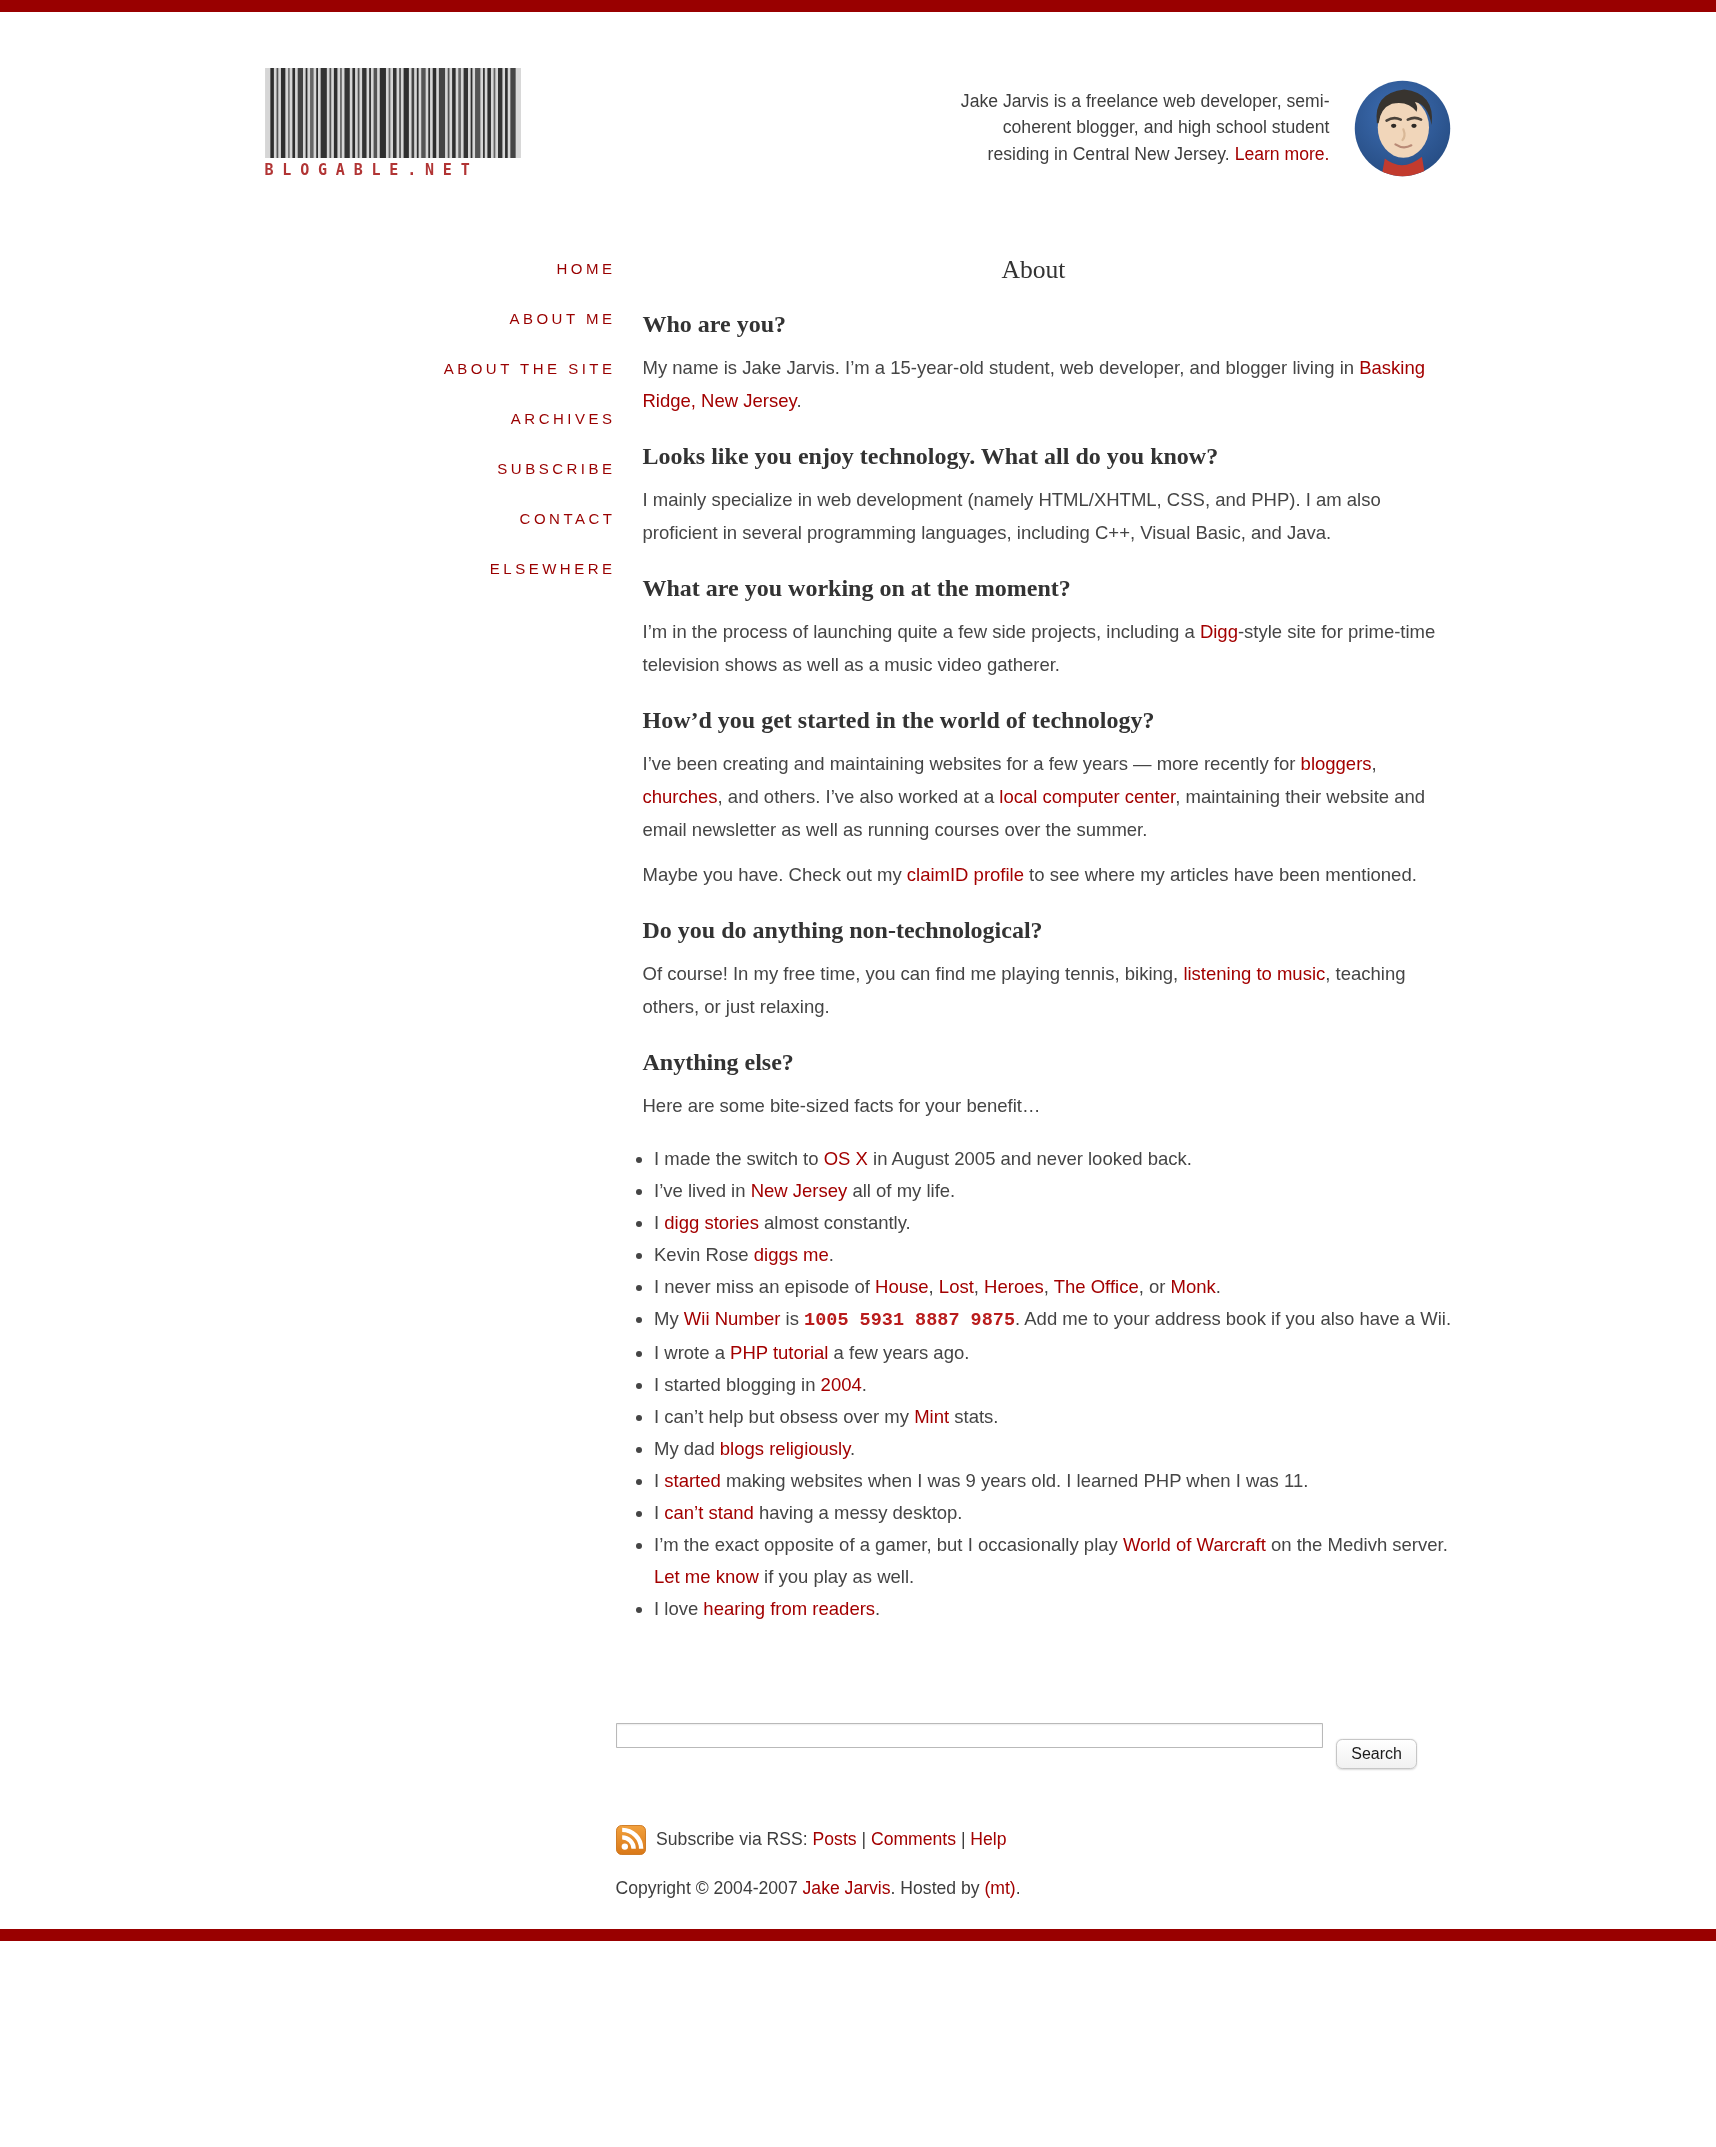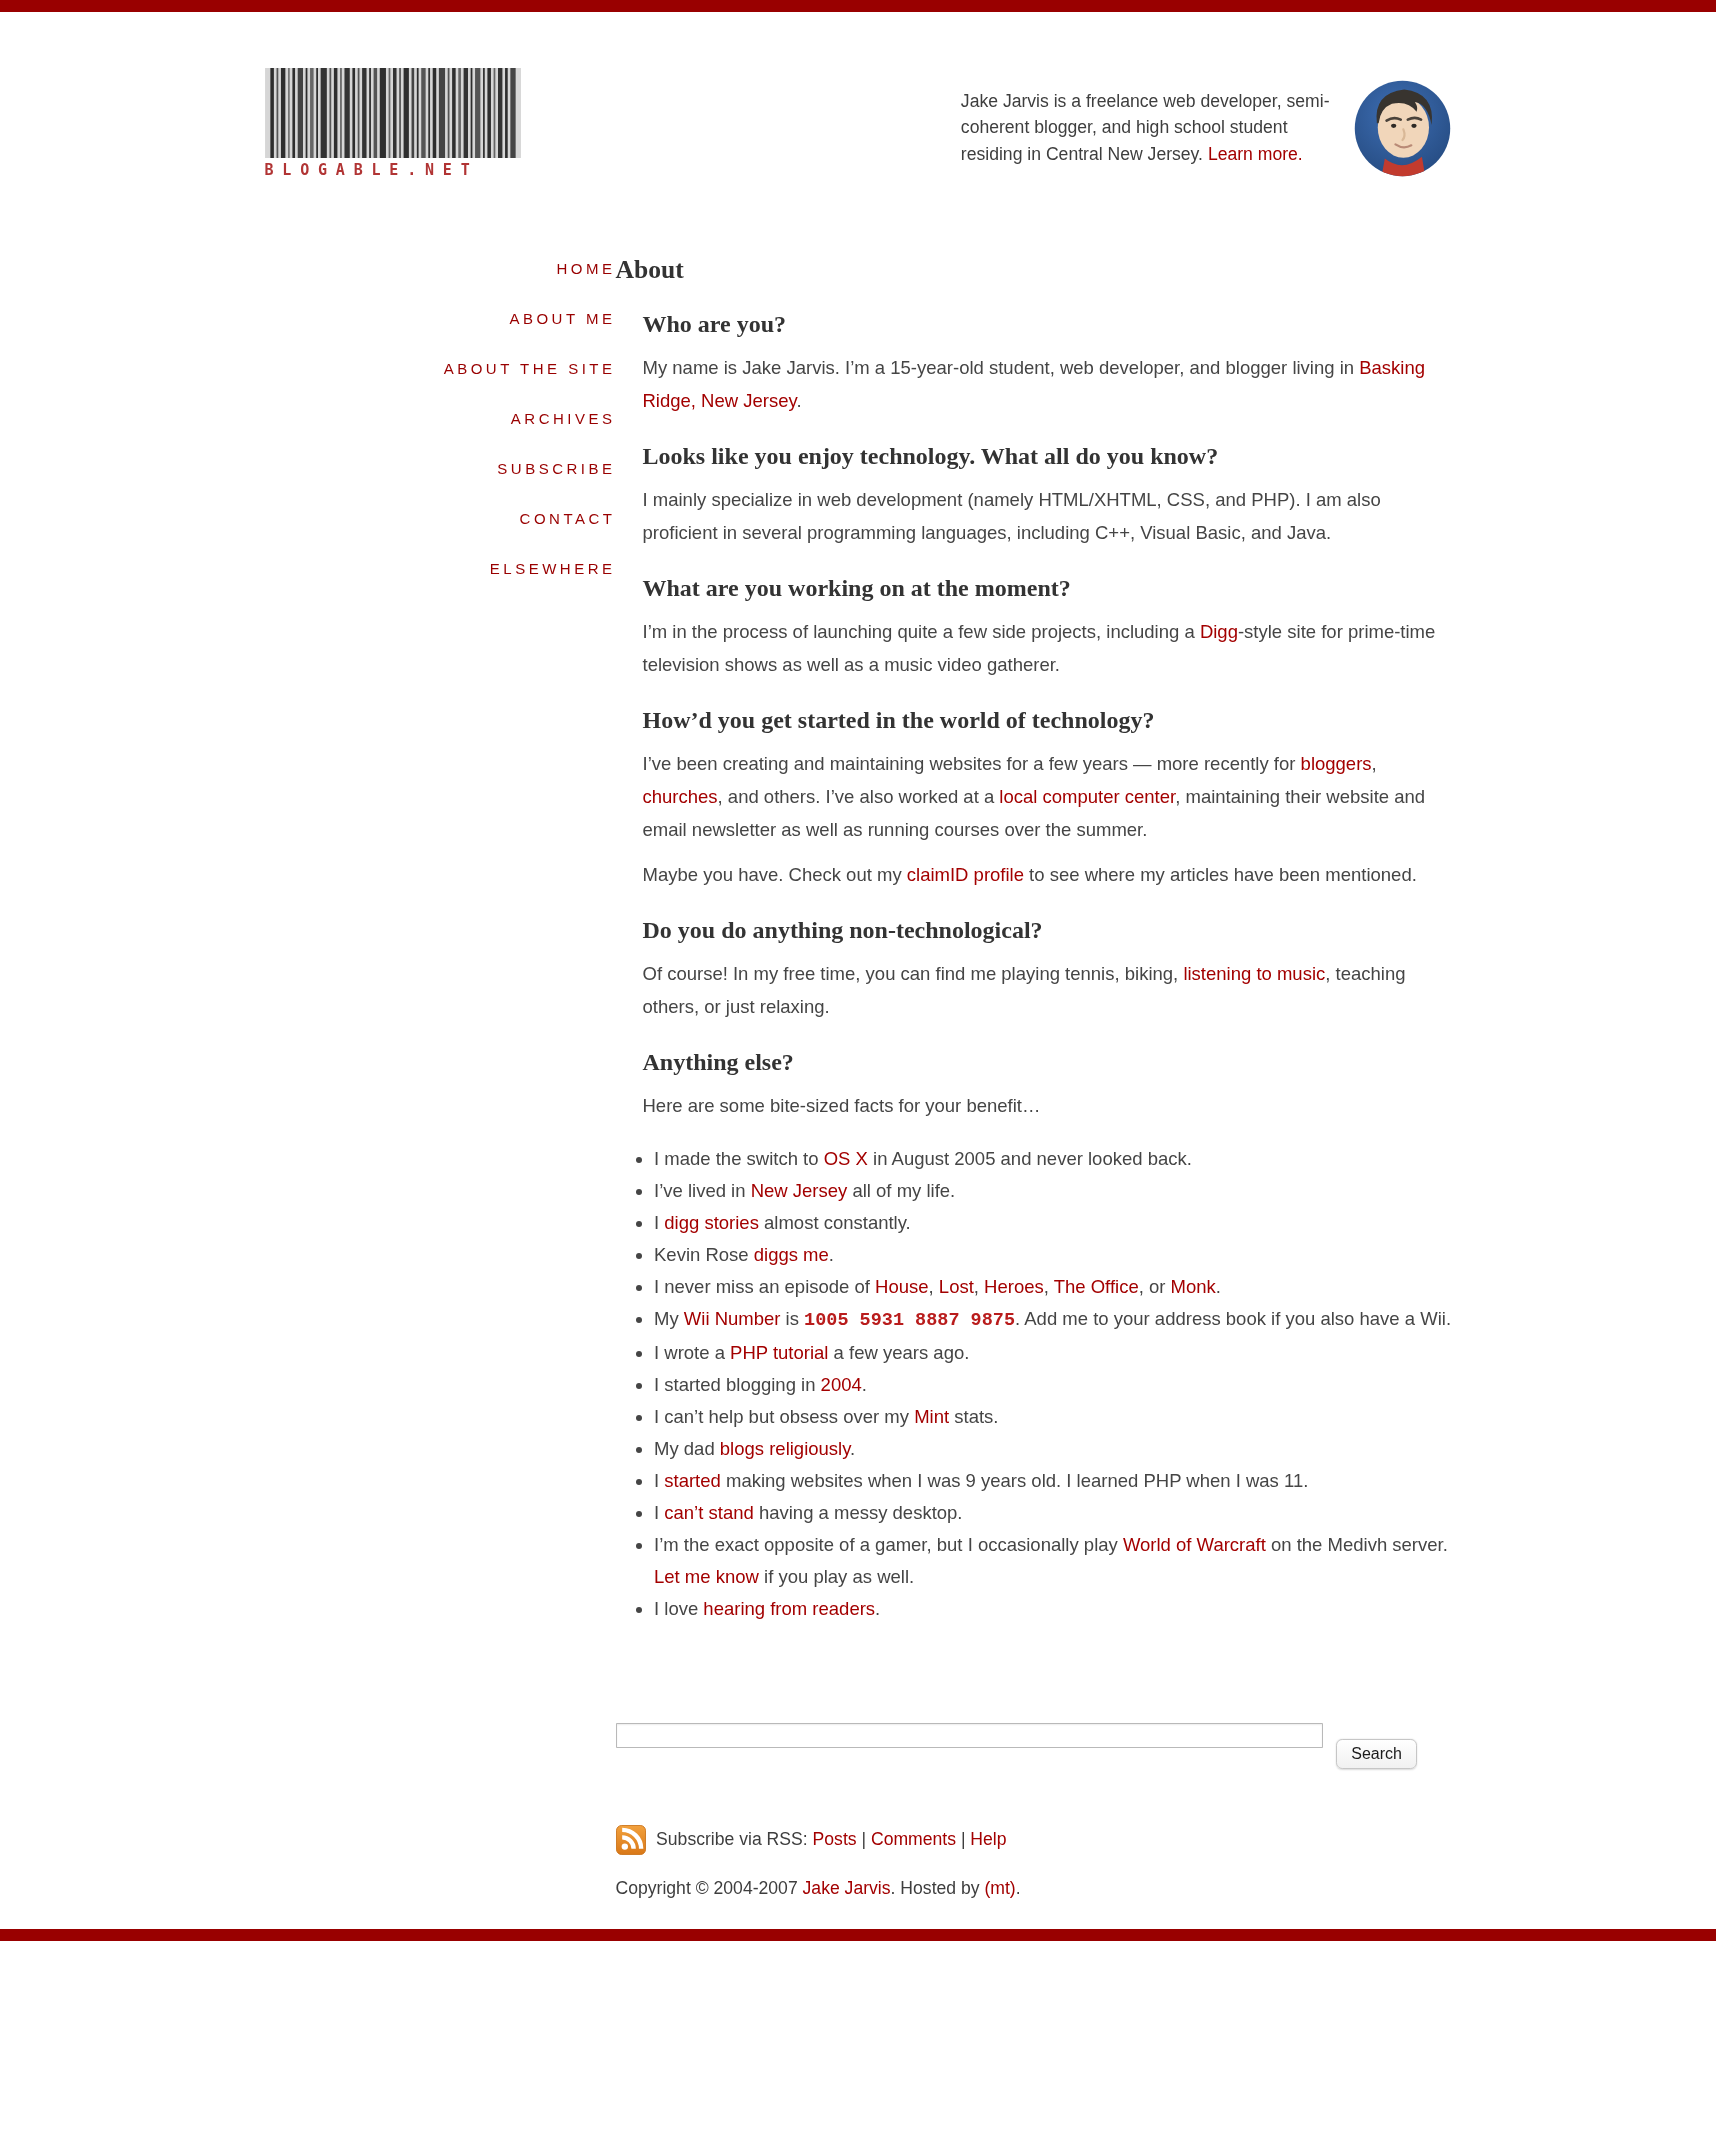--- a/index.html
+++ b/index.html
@@ -7,33 +7,33 @@
   .top-bar,.bottom-bar{height:12.4px;background:#990000;}
   .container{width:1187px;margin:0 auto;}
 
   
   .header{display:flex;justify-content:space-between;align-items:flex-start;padding-top:56px;}
   .logo{text-decoration:none;display:block;}
   .barcode{width:256px;height:90px;display:block;}
   .logo-text{font-family:"DejaVu Sans Mono",monospace;font-weight:bold;font-size:15px;
              letter-spacing:8.8px;color:#b13434;margin-top:2.6px;white-space:nowrap;}
   .header-right{display:flex;align-items:flex-start;gap:23px;margin-top:19.4px;}
-  .intro{margin:0;font-size:17.6px;line-height:26.5px;color:#3e3e3e;}
+  .intro{margin:0;text-align:right;font-size:17.6px;line-height:26.5px;color:#3e3e3e;}
   .avatar svg{width:99px;height:99px;display:block;margin-top:-8.8px;}
 
   
   .content{display:flex;margin-top:76px;}
   .sidebar{width:351px;flex-shrink:0;}
   .nav-list{list-style:none;margin:5.3px 0 0;padding:0;}
   .nav-list li{display:block;text-align:right;}
   .nav-link{display:inline-block;margin-bottom:33px;font-size:15px;letter-spacing:3.5px;
             color:#990000;text-decoration:none;}
   .main{width:836px;font-size:18.5px;}
-  .page-title{font-family:"Liberation Serif",serif;font-size:25.6px;margin:0;
-              color:#333333;font-weight:bold;}
+  .page-title{font-family:"Liberation Serif",serif;font-size:25.6px;margin:0;text-align:center;
+              color:#333333;font-weight:normal;}
   .qa{padding-left:27px;}
   .question{font-family:"Liberation Serif",serif;font-size:24px;color:#333333;
             margin:26.5px 0 12.4px;font-weight:bold;}
   .answer{margin:0 0 12.4px;line-height:33px;}
   .inline-link{color:#a30000;text-decoration:none;}
   .bold{font-weight:bold;color:#b91c1c;font-family:Liberation Mono, monospace;}
   .facts{margin:21px 0 0;padding-left:11.5px;}
   .facts li{line-height:32px;margin:0;}
 
   

